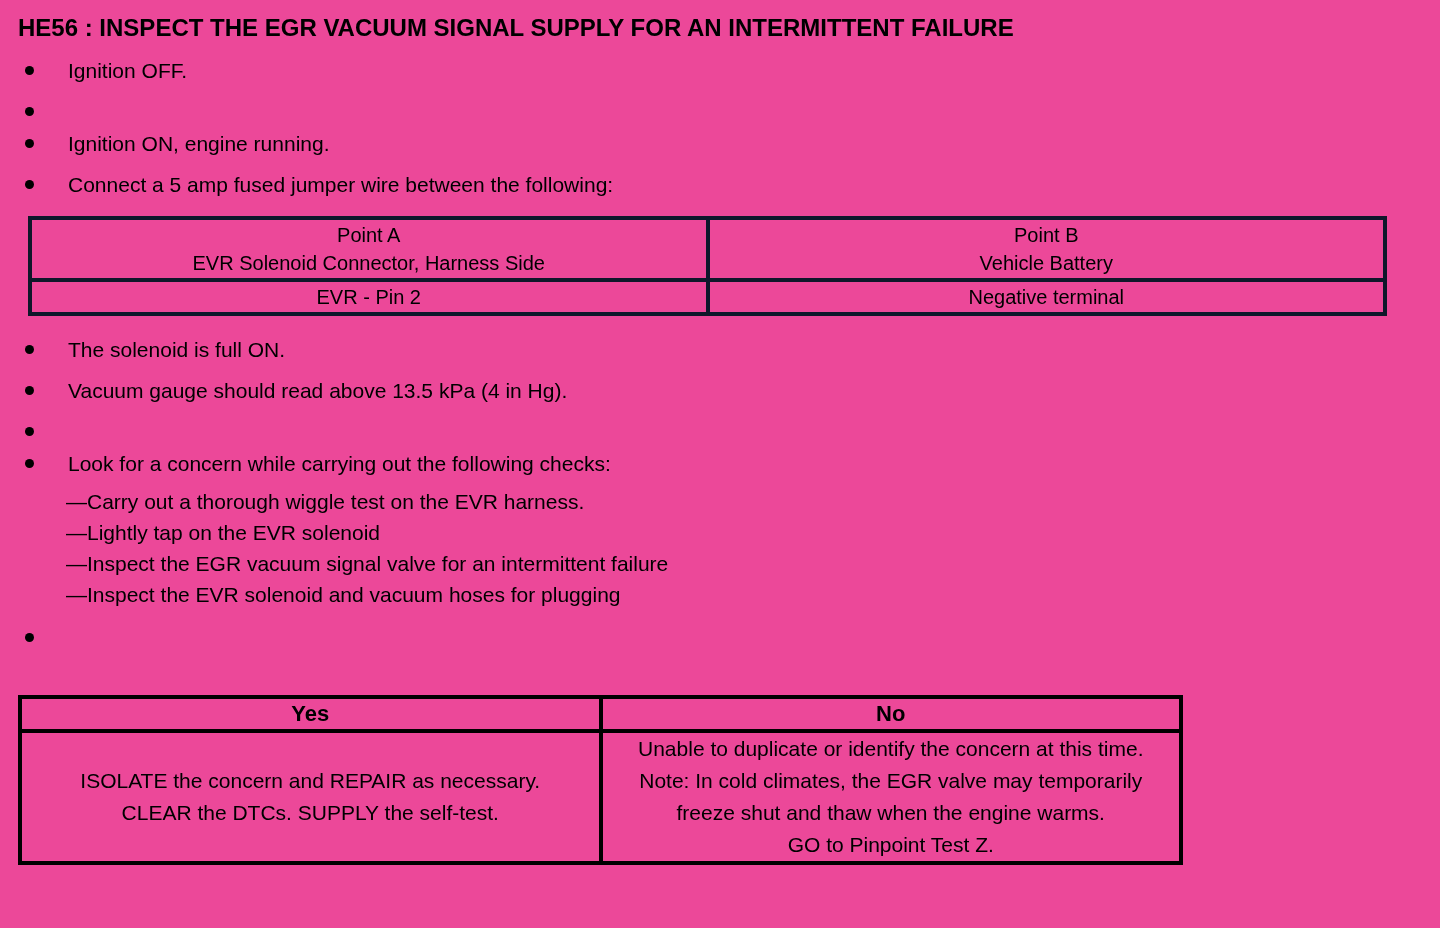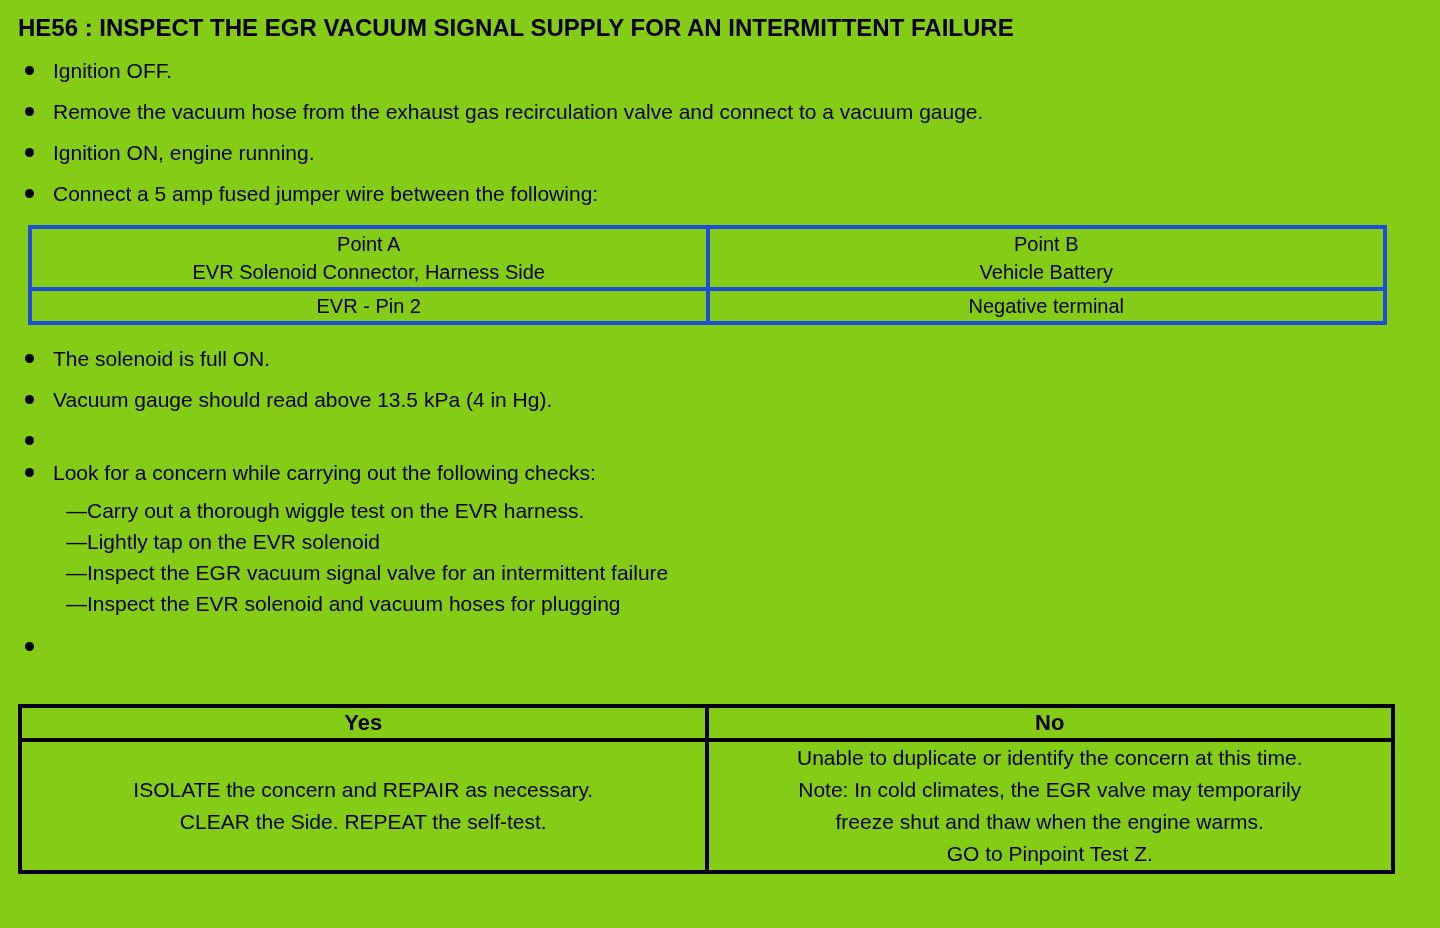--- a/index.html
+++ b/index.html
@@ -1,20 +1,20 @@
 <!DOCTYPE html>
 <html><head>
 <meta charset="utf-8">
 <style>
   html, body { margin: 0; padding: 0; background: #ffffff; }
   .page {
     position: relative;
     width: 1440px;
     height: 928px;
-    background: #84cc16;
+    background: #ec4899;
     color: #000000;
     font-family: "Liberation Sans", sans-serif;
     overflow: hidden;
     box-sizing: border-box;
     padding: 12px 26px 0 18px;
   }
   .doc-title {
     font-size: 24px;
     font-weight: bold;
     margin: 2px 0 16px 0;
@@ -29,50 +29,50 @@
     margin: 0 0 15px 0;
   }
   .bullet-dot {
     flex: none;
     width: 9px;
     height: 9px;
     border-radius: 50%;
     background: #000;
     margin: 8px 0 0 7px;
   }
-  .bullet-text { margin-left: 19px; white-space: nowrap; }
+  .bullet-text { margin-left: 34px; white-space: nowrap; }
   .bullet-row.bold .bullet-text { font-weight: bold; }
   .sub-checks {
     margin: -6px 0 15px 48px;
     font-size: 21px;
     line-height: 31px;
   }
   .sub-check { white-space: nowrap; }
 
   table.jumper {
     border-collapse: collapse;
     table-layout: fixed;
     width: 1359px;
     margin: 18px 0 21px 10px;
   }
   table.jumper td, table.jumper th {
-    border: 4px solid #1d4ed8;
+    border: 4px solid #0f172a;
     text-align: center;
     font-weight: normal;
     font-size: 20px;
     line-height: 28px;
     padding: 0;
   }
   table.jumper .hdr-cell { height: 58px; vertical-align: middle; }
   table.jumper .data-cell { height: 30px; vertical-align: middle; }
 
   table.result {
     border-collapse: collapse;
     table-layout: fixed;
-    width: 1377px;
+    width: 1165px;
     margin: 53px 0 12px 0;
   }
   table.result td, table.result th {
     border: 4px solid #000;
     text-align: center;
     font-size: 21px;
     padding: 0;
   }
   table.result th {
     font-weight: bold;
@@ -93,21 +93,20 @@
 
   <div class="doc-title">HE56 : INSPECT THE EGR VACUUM SIGNAL SUPPLY FOR AN INTERMITTENT FAILURE</div>
 
   <div>
     <div class="bullet-row">
       <span class="bullet-dot"></span>
       <span class="bullet-text">Ignition OFF.</span>
     </div>
     <div class="bullet-row">
       <span class="bullet-dot"></span>
-      <span class="bullet-text">Remove the vacuum hose from the exhaust gas recirculation valve and connect to a vacuum gauge.</span>
     </div>
     <div class="bullet-row">
       <span class="bullet-dot"></span>
       <span class="bullet-text">Ignition ON, engine running.</span>
     </div>
     <div class="bullet-row">
       <span class="bullet-dot"></span>
       <span class="bullet-text">Connect a 5 amp fused jumper wire between the following:</span>
     </div>
   </div>
@@ -162,21 +161,21 @@
 
   <table class="result">
     <tbody>
         <tr>
       <th>Yes</th>
       <th>No</th>
     </tr>
     <tr>
       <td>
         <div>ISOLATE the concern and REPAIR as necessary.</div>
-        <div>CLEAR the Side. REPEAT the self-test.</div>
+        <div>CLEAR the DTCs. SUPPLY the self-test.</div>
       </td>
       <td>
         <div>Unable to duplicate or identify the concern at this time.</div>
         <div>Note: In cold climates, the EGR valve may temporarily</div>
         <div>freeze shut and thaw when the engine warms.</div>
         <div>GO to Pinpoint Test Z.</div>
       </td>
     </tr>
   </tbody>
     </table>

